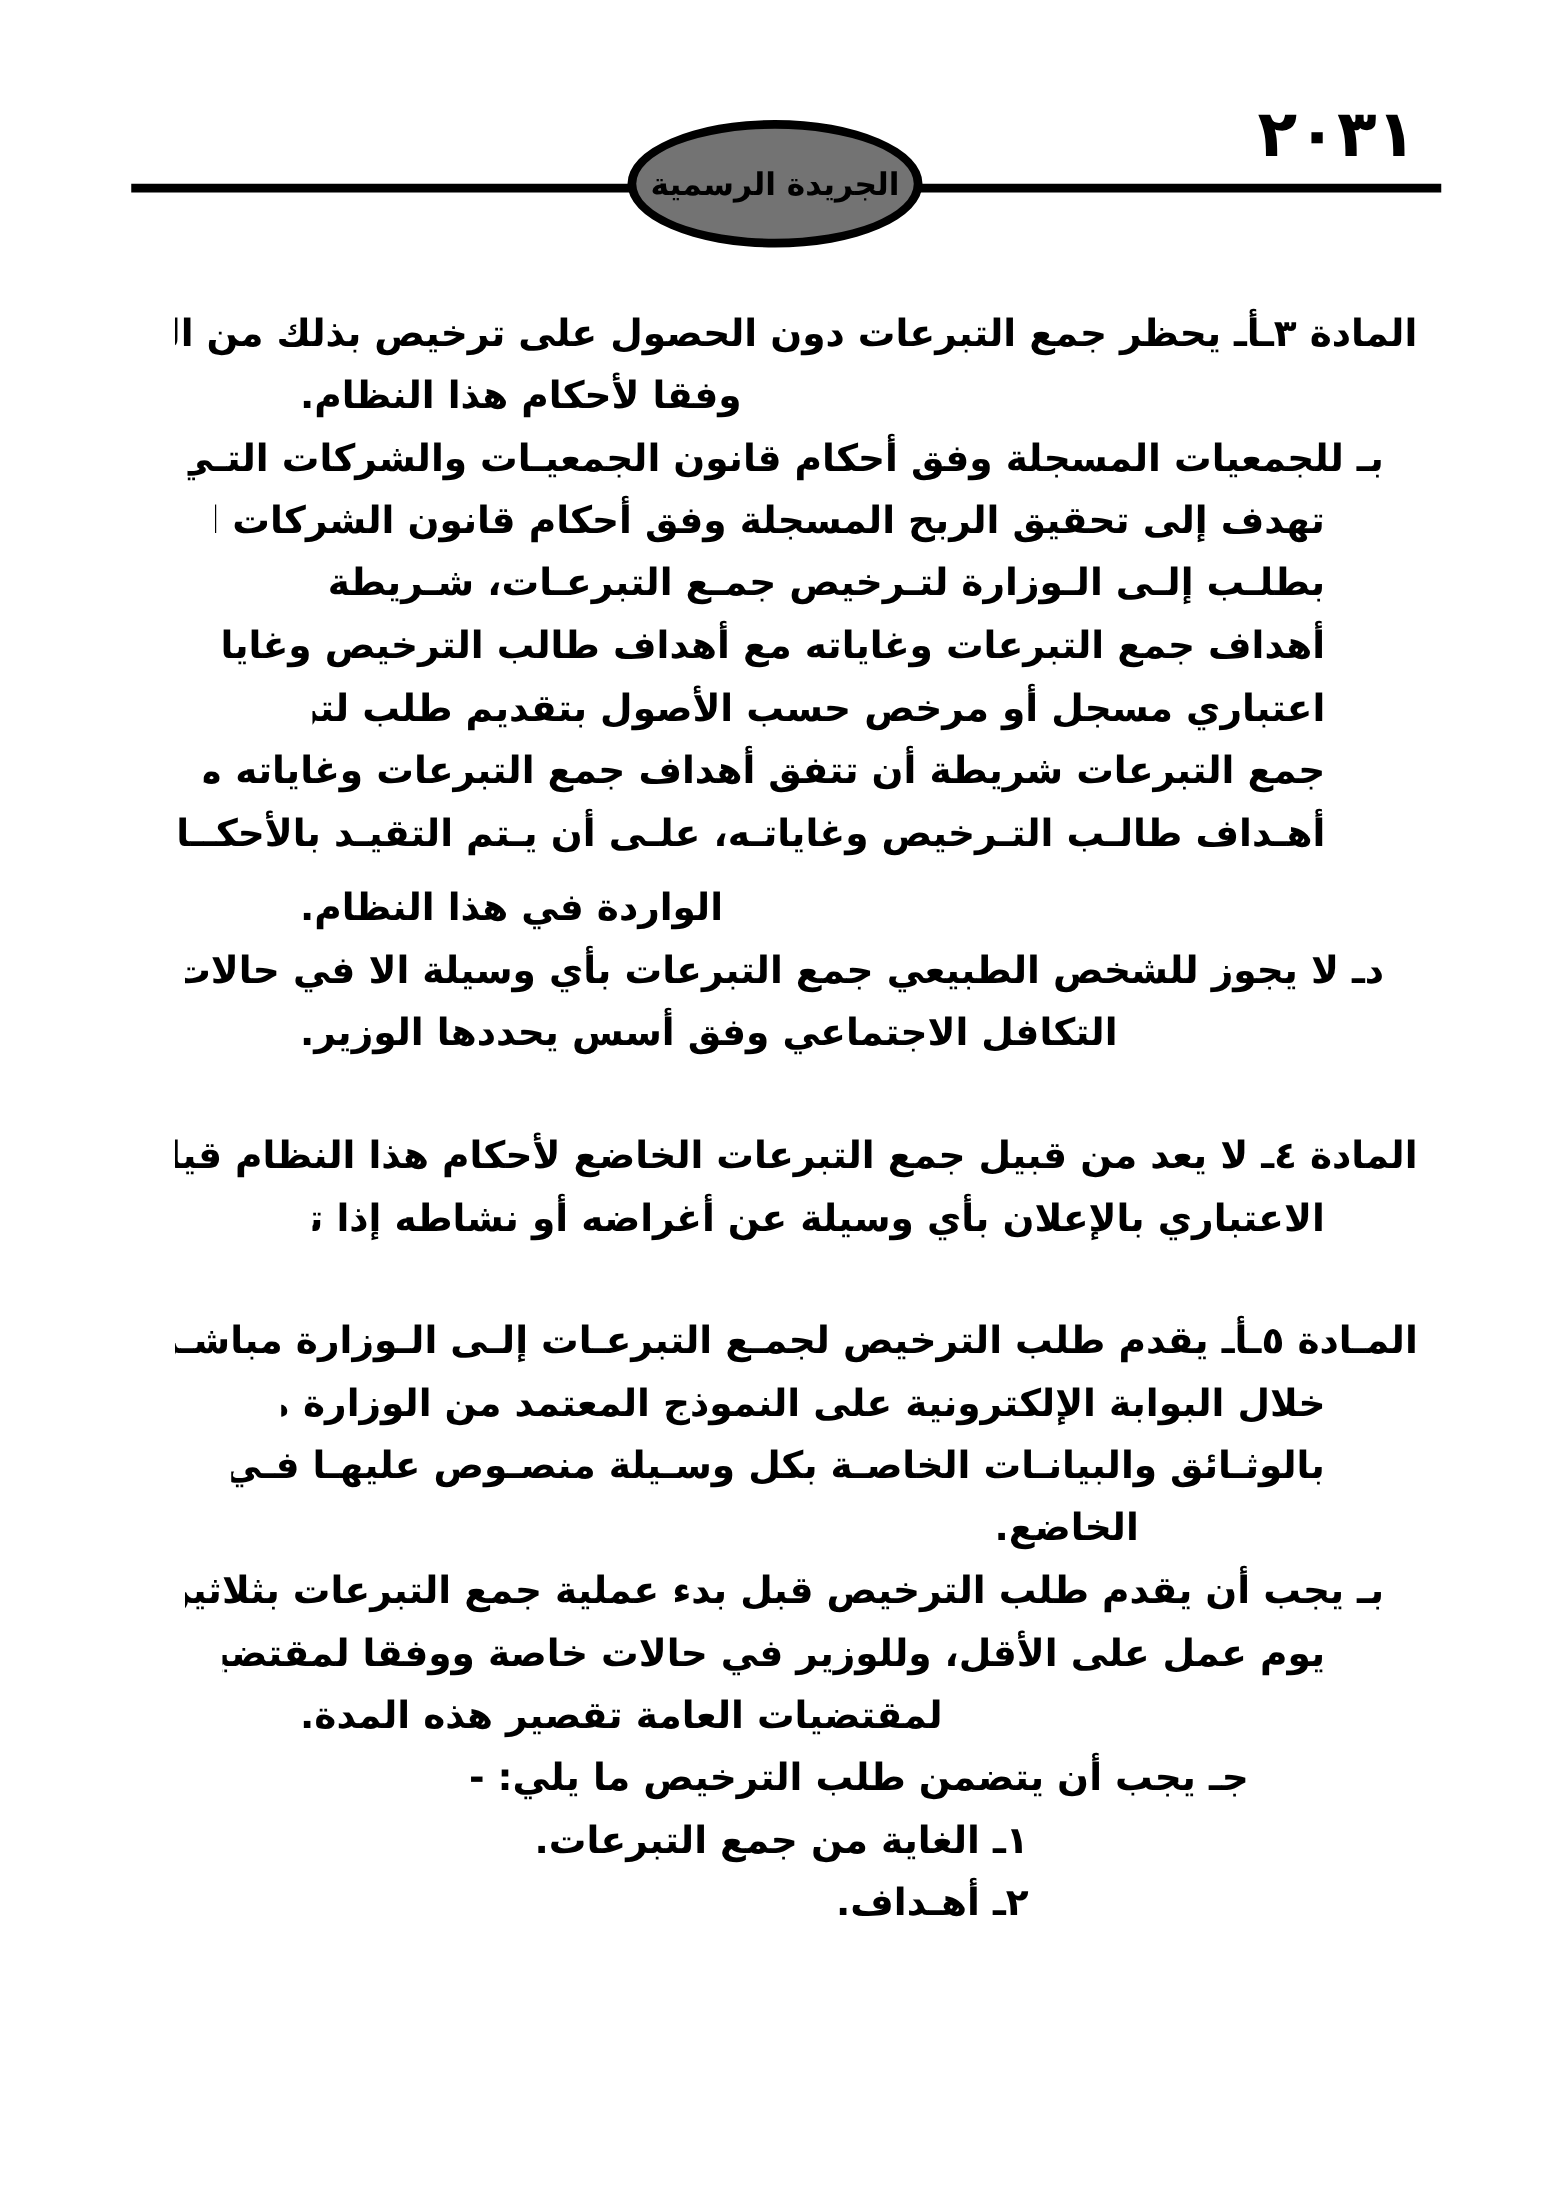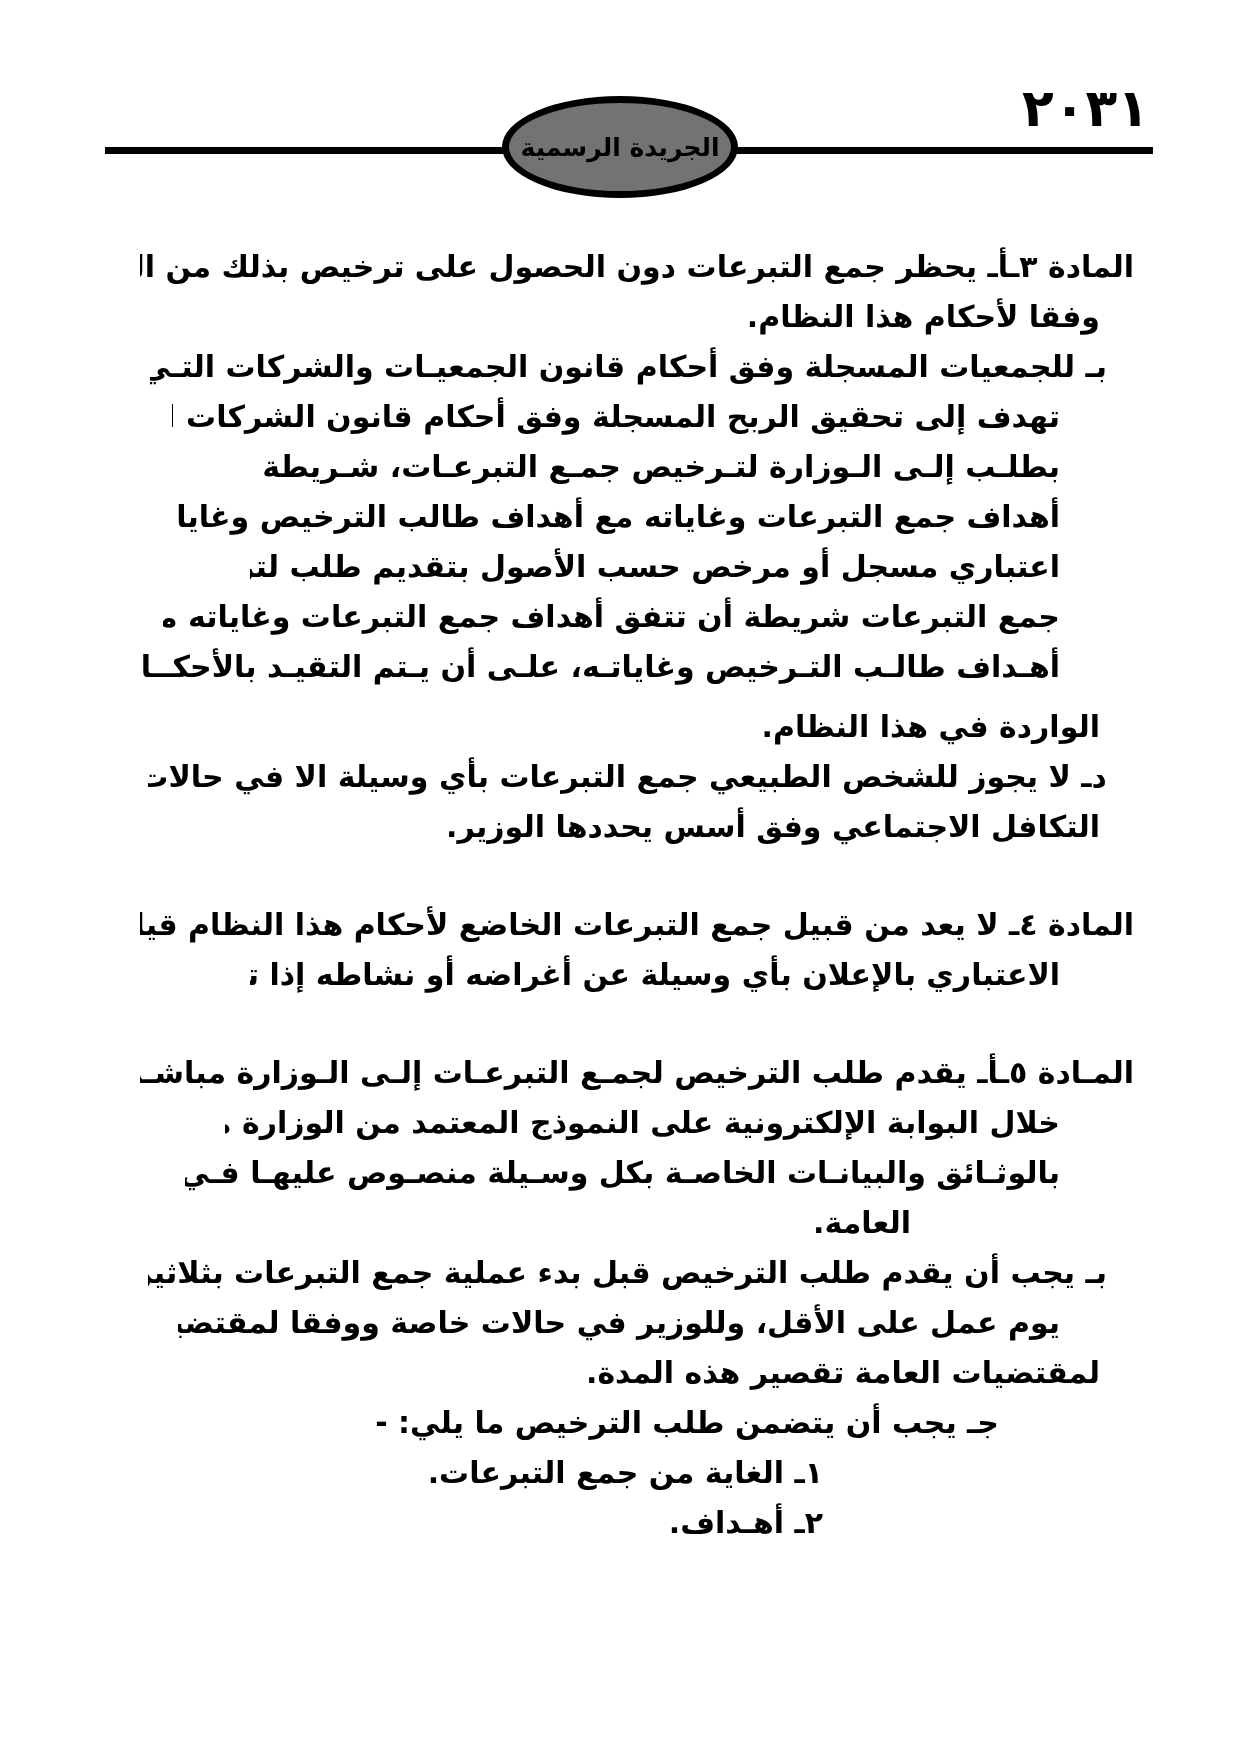--- a/index.html
+++ b/index.html
@@ -9,21 +9,21 @@
     margin:0 auto;
     background:#ffffff;
     color:#000000;
     font-family:"DejaVu Sans", sans-serif;
     font-weight:bold;
     overflow:hidden;
     direction:rtl;
   }
   
   .page-num {
-    position:absolute; top:82px; right:92px;
+    position:absolute; top:82px; right:108px;
     font-size:52px; line-height:1; letter-spacing:4px;
     direction:ltr;
     margin-left:24px;
   }
   .rule {
     position:absolute; left:105px; top:147px;
     width:1048px; height:7px; background:#000;
   }
   .oval {
     position:absolute; left:502px; top:96px;
@@ -40,21 +40,21 @@
   .body-text {
     position:absolute; top:242px; left:0; right:0;
     font-size:30px; line-height:50px;
   }
   .ln {
     height:50px;
     overflow:hidden;
     white-space:nowrap;
   }
   .full { text-align:justify; text-align-last:justify; }
-  .ctr  { text-align:right; }
+  .ctr  { text-align:left; }
   .rgt  { text-align:right; }
   .gap  { height:48px; }
 </style>
 </head>
 <body>
 
 <div class="page">
 
   <div class="page-num">٢٠٣١</div>
   <div class="rule"></div>
@@ -80,21 +80,21 @@
     <div class="gap"></div>
 
     <div class="ln full" style="margin:0 107px 0 140px">المادة ٤ـ لا يعد من قبيل جمع التبرعات الخاضع لأحكام هذا النظام قيام الشخص</div>
     <div class="ln full" style="margin:0 181px 0 250px">الاعتباري بالإعلان بأي وسيلة عن أغراضه أو نشاطه إذا ترتب عليه</div>
 
     <div class="gap"></div>
 
     <div class="ln full" style="margin:0 107px 0 140px">المـادة ٥ـأـ يقدم طلب الترخيص لجمـع التبرعـات إلـى الـوزارة مباشـرة أو مـن</div>
     <div class="ln full" style="margin:0 181px 0 225px">خلال البوابة الإلكترونية على النموذج المعتمد من الوزارة معززا</div>
     <div class="ln full" style="margin:0 181px 0 185px">بالوثـائق والبيانـات الخاصـة بكل وسـيلة منصـوص عليهـا فـي هذا</div>
-    <div class="ln rgt" style="margin:0 330px 0 0">العامة.</div>
+    <div class="ln rgt" style="margin:0 330px 0 0">الخاضع.</div>
     <div class="ln full" style="margin:0 134px 0 148px">بـ يجب أن يقدم طلب الترخيص قبل بدء عملية جمع التبرعات بثلاثين</div>
     <div class="ln full" style="margin:0 181px 0 178px">يوم عمل على الأقل، وللوزير في حالات خاصة ووفقا لمقتضيات</div>
     <div class="ln ctr" style="margin:0 141px 0 240px">لمقتضيات العامة تقصير هذه المدة.</div>
     <div class="ln rgt" style="margin:0 242px 0 0">جـ يجب أن يتضمن طلب الترخيص ما يلي: -</div>
     <div class="ln rgt" style="margin:0 418px 0 0">١ـ الغاية من جمع التبرعات.</div>
     <div class="ln rgt" style="margin:0 418px 0 0">٢ـ أهـداف.</div>
 
   </div>
 </div>
 

